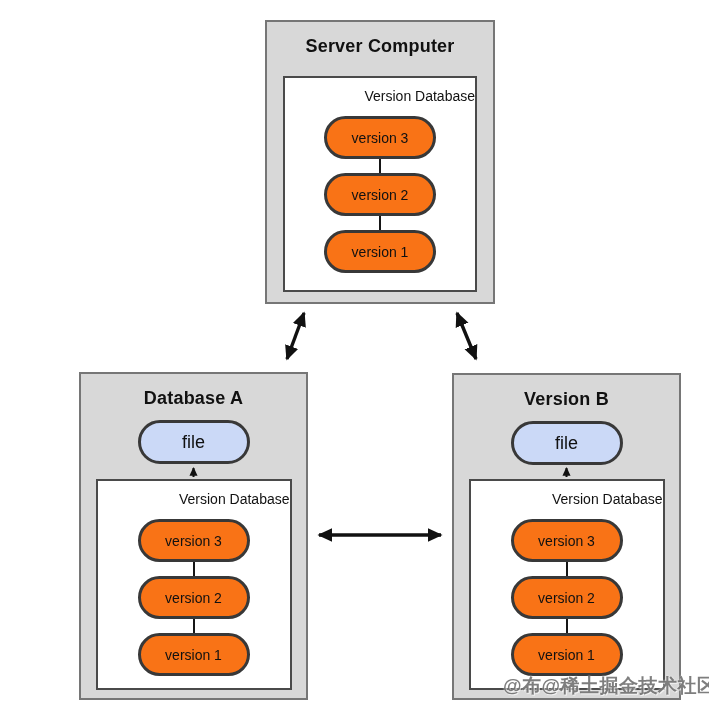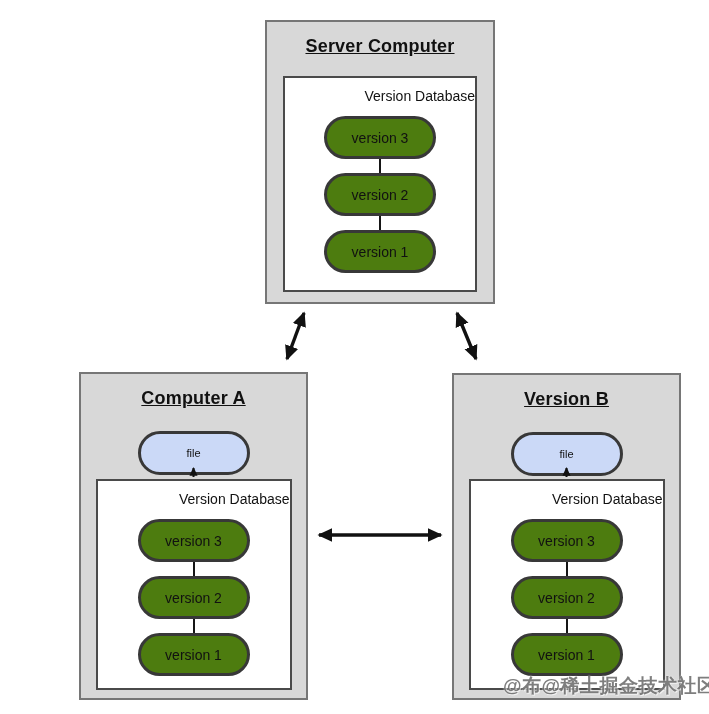--- a/index.html
+++ b/index.html
@@ -20,34 +20,33 @@
   }
   .machine.server   { left: 265px; top: 20px;  width: 230px; height: 284px; }
   .machine.comp-a   { left: 79px;  top: 372px; width: 229px; height: 328px; }
   .machine.comp-b   { left: 452px; top: 373px; width: 229px; height: 327px; }
   .machine-title {
     margin-top: 14px;
     text-align: center;
     font-size: 18px;
     font-weight: bold;
     letter-spacing: 0.2px;
-    text-decoration: underline;
   }
   .file-pill {
     box-sizing: border-box;
     width: 112px;
     height: 44px;
-    margin: 22px auto 0 auto;
+    margin: 11px auto 0 auto;
     background: #cbd9f7;
     border: 3px solid #383838;
     border-radius: 24px;
     display: flex;
     align-items: center;
     justify-content: center;
-    font-size: 11px;
+    font-size: 18px;
   }
   .db-box {
     position: absolute;
     box-sizing: border-box;
     left: 50%;
     transform: translateX(-50%);
     background: #ffffff;
     border: 2px solid #4a4a4a;
   }
   .server .db-box { top: 54px;  width: 194px; height: 216px; }
@@ -57,21 +56,21 @@
     margin-top: 10px;
     margin-bottom: 12px;
     text-align: right;
     font-size: 14px;
   }
   .pill {
     box-sizing: border-box;
     width: 112px;
     height: 43px;
     margin: 0 auto;
-    background: #4d7c0f;
+    background: #f97316;
     border: 3px solid #383838;
     border-radius: 23px;
     display: flex;
     align-items: center;
     justify-content: center;
     font-size: 14px;
   }
   .connector {
     width: 2px;
     height: 14px;
@@ -107,21 +106,21 @@
       <div class="db-label">Version Database</div>
       <div class="pill">version 3</div>
       <div class="connector"></div>
       <div class="pill">version 2</div>
       <div class="connector"></div>
       <div class="pill">version 1</div>
     </div>
   </div>
 
   <div class="machine comp-a">
-    <div class="machine-title">Computer A</div>
+    <div class="machine-title">Database A</div>
     <div class="file-pill">file</div>
     <div class="db-box">
       <div class="db-label">Version Database</div>
       <div class="pill">version 3</div>
       <div class="connector"></div>
       <div class="pill">version 2</div>
       <div class="connector"></div>
       <div class="pill">version 1</div>
     </div>
   </div>

